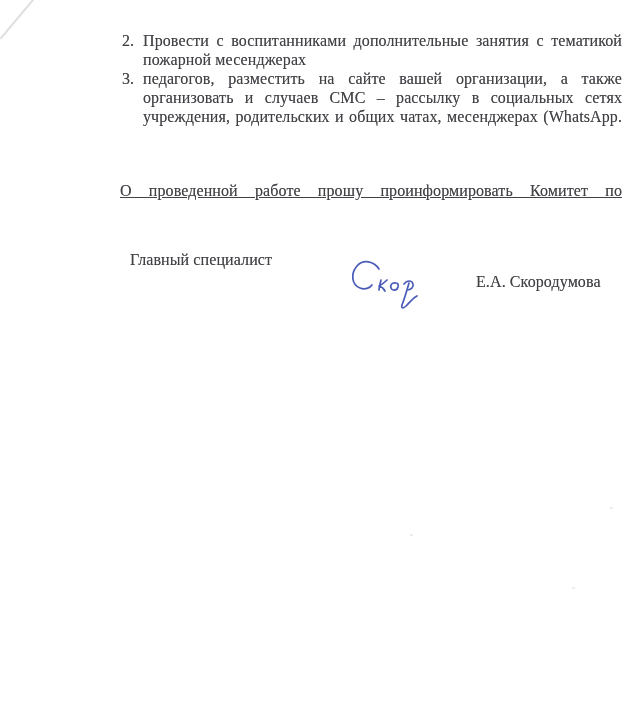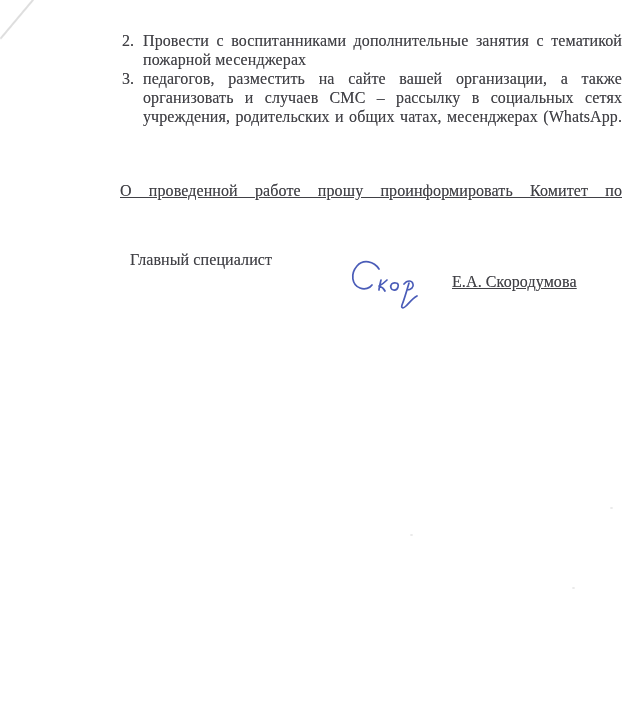--- a/index.html
+++ b/index.html
@@ -68,23 +68,22 @@
   #sig-titles {
     position: absolute;
     top: 250px;
     left: 84px;
     width: 260px;
     margin-left: 46px;
   }
   #signee-name {
     position: absolute;
     top: 272px;
-    left: 452px;
+    left: 476px;
     width: 150px;
-    text-decoration: underline;
   }
   #signature {
     position: absolute;
     top: 256px;
     left: 346px;
     width: 96px;
     height: 58px;
   }
   
   .corner-line {

